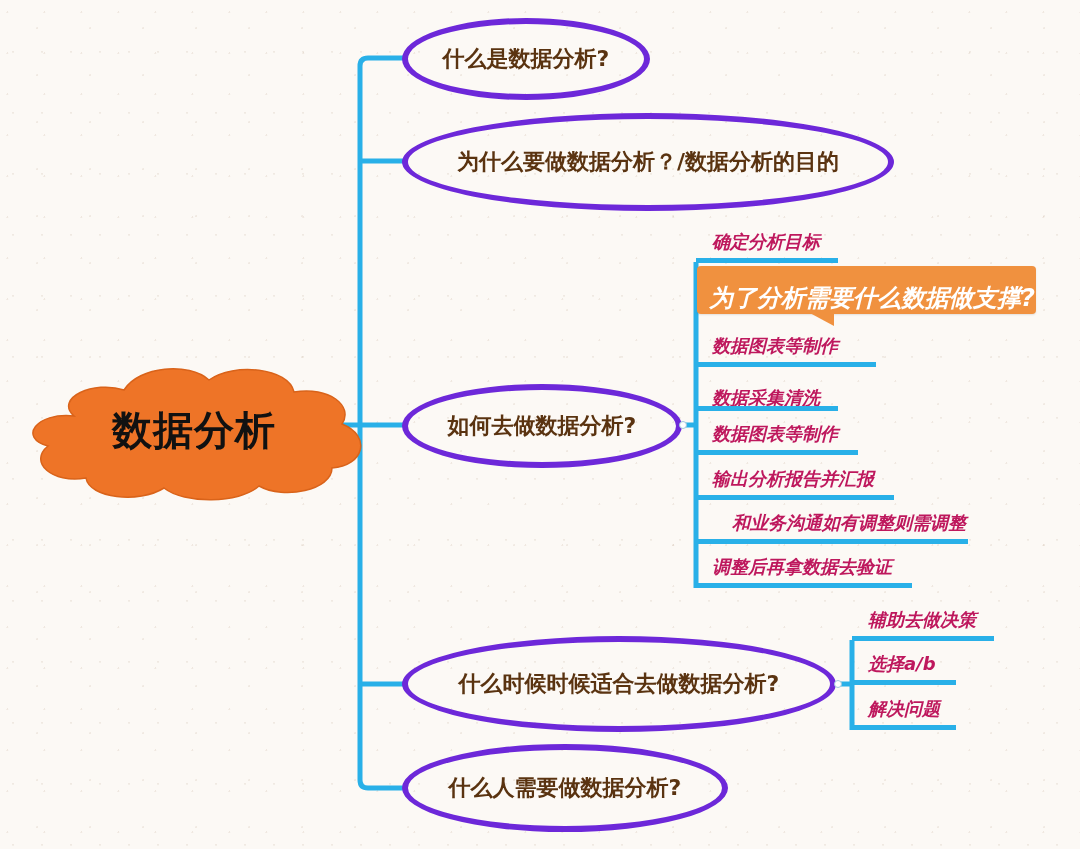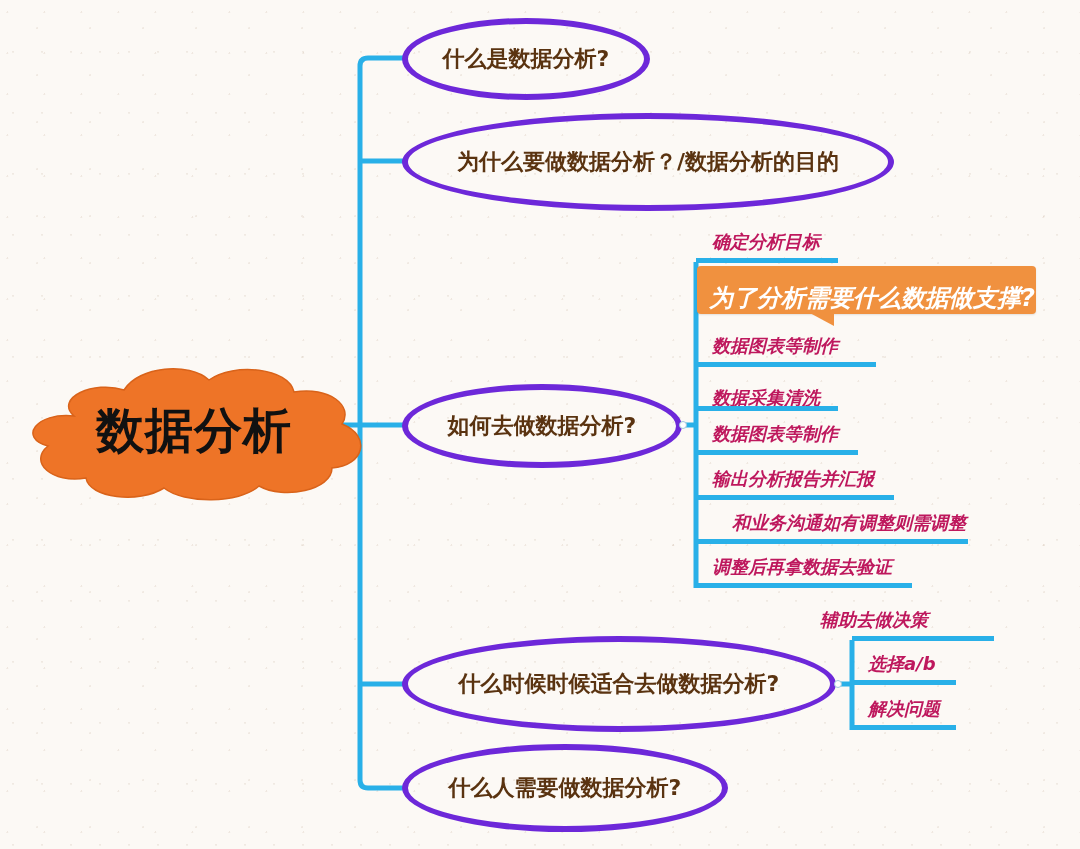--- a/index.html
+++ b/index.html
@@ -19,21 +19,21 @@
     background-size: 37px 41px, 53px 47px, 29px 61px;
     font-family: "DejaVu Sans", "Liberation Sans", sans-serif;
   }
   svg.connectors { position: absolute; left: 0; top: 0; }
 
   
   .cloud-wrap { position: absolute; left: 14px; top: 358px; width: 360px; height: 145px; }
   .cloud-label {
     position: absolute; left: 0; top: 0; width: 360px; height: 145px;
     display: flex; align-items: center; justify-content: center;
-    font-size: 48px; font-weight: bold; color: #111;
+    font-size: 40px; font-weight: bold; color: #111;
     letter-spacing: 1px;
   }
 
   
   .topic {
     position: absolute;
     border: 6px solid #6d28d9;
     border-radius: 50%;
     display: flex; align-items: center; justify-content: center;
     box-sizing: border-box;
@@ -159,20 +159,20 @@
 
 <div class="sub" style="left:712px; top:467px;">输出分析报告并汇报</div>
 <div class="sub-line" style="left:696px; top:495px; width:198px;"></div>
 
 <div class="sub" style="left:712px; top:511px;margin-left:20px;">和业务沟通如有调整则需调整</div>
 <div class="sub-line" style="left:696px; top:539px; width:272px;"></div>
 
 <div class="sub" style="left:712px; top:555px;">调整后再拿数据去验证</div>
 <div class="sub-line" style="left:696px; top:583px; width:216px;"></div>
 
-<div class="sub" style="left:820px; top:608px;">辅助去做决策</div>
+<div class="sub" style="left:868px; top:608px;">辅助去做决策</div>
 <div class="sub-line" style="left:852px; top:636px; width:142px;"></div>
 
 <div class="sub" style="left:868px; top:652px;">选择a/b</div>
 <div class="sub-line" style="left:852px; top:680px; width:104px;"></div>
 
 <div class="sub" style="left:868px; top:697px;">解决问题</div>
 <div class="sub-line" style="left:852px; top:725px; width:104px;"></div>
 
 </body></html>

